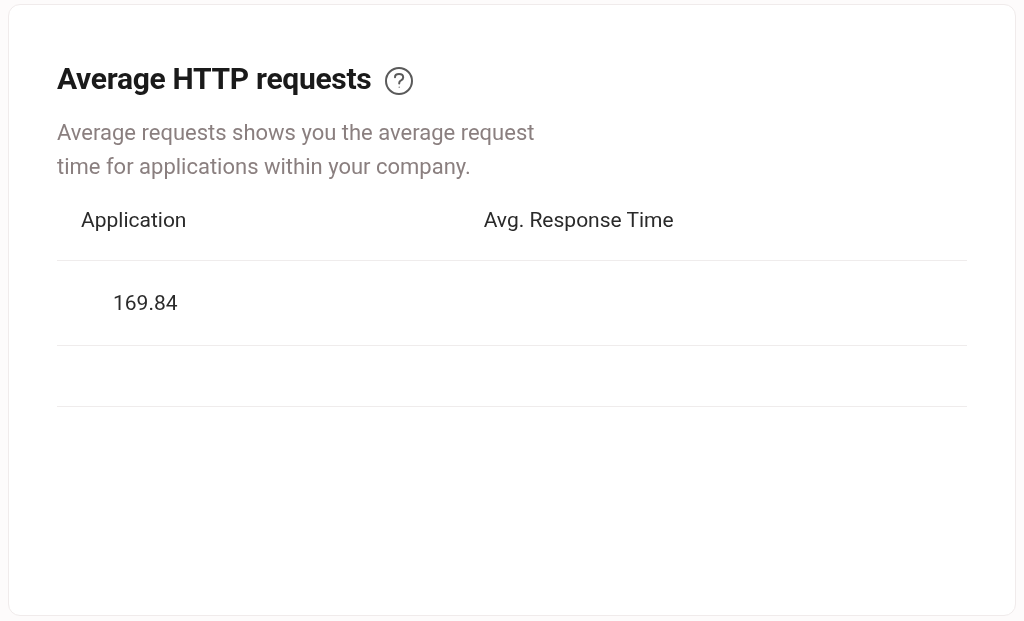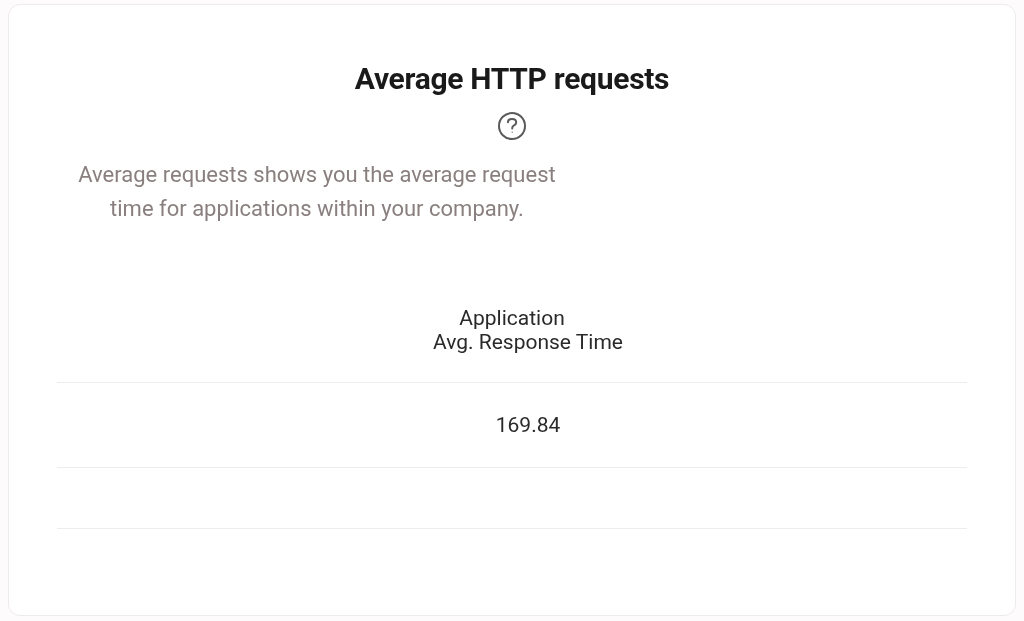--- a/index.html
+++ b/index.html
@@ -20,21 +20,20 @@
       border-radius: 12px;
       margin: 4px 8px;
       padding: 56px 48px 0 48px;
       height: 612px;
     }
     .header-row {
       display: flex;
       align-items: center;
       gap: 14px;
       margin-bottom: 20px;
-      flex-direction: column;
     }
     .title {
       font-size: 30px;
       font-weight: 700;
       color: #1a1a1a;
       letter-spacing: -0.3px;
     }
     .help-icon {
       width: 28px;
       height: 28px;
@@ -50,32 +49,29 @@
     }
     .help-icon svg {
       width: 11px;
       height: 16px;
     }
     .description {
       font-size: 22px;
       line-height: 1.55;
       color: #8a7f7f;
       max-width: 520px;
-      margin-bottom: 56px;
-      text-align: center;
     }
     .table {
       width: 100%;
     }
     .row {
       display: flex;
       align-items: center;
       padding: 30px 24px;
       border-bottom: 1px solid #efecec;
-      flex-direction: column;
     }
     .row.header {
       padding: 24px 24px 28px 24px;
     }
     .cell {
       font-size: 21px;
       color: #2a2a2a;
     }
     .cell.app {
       flex: 0 0 43%;

